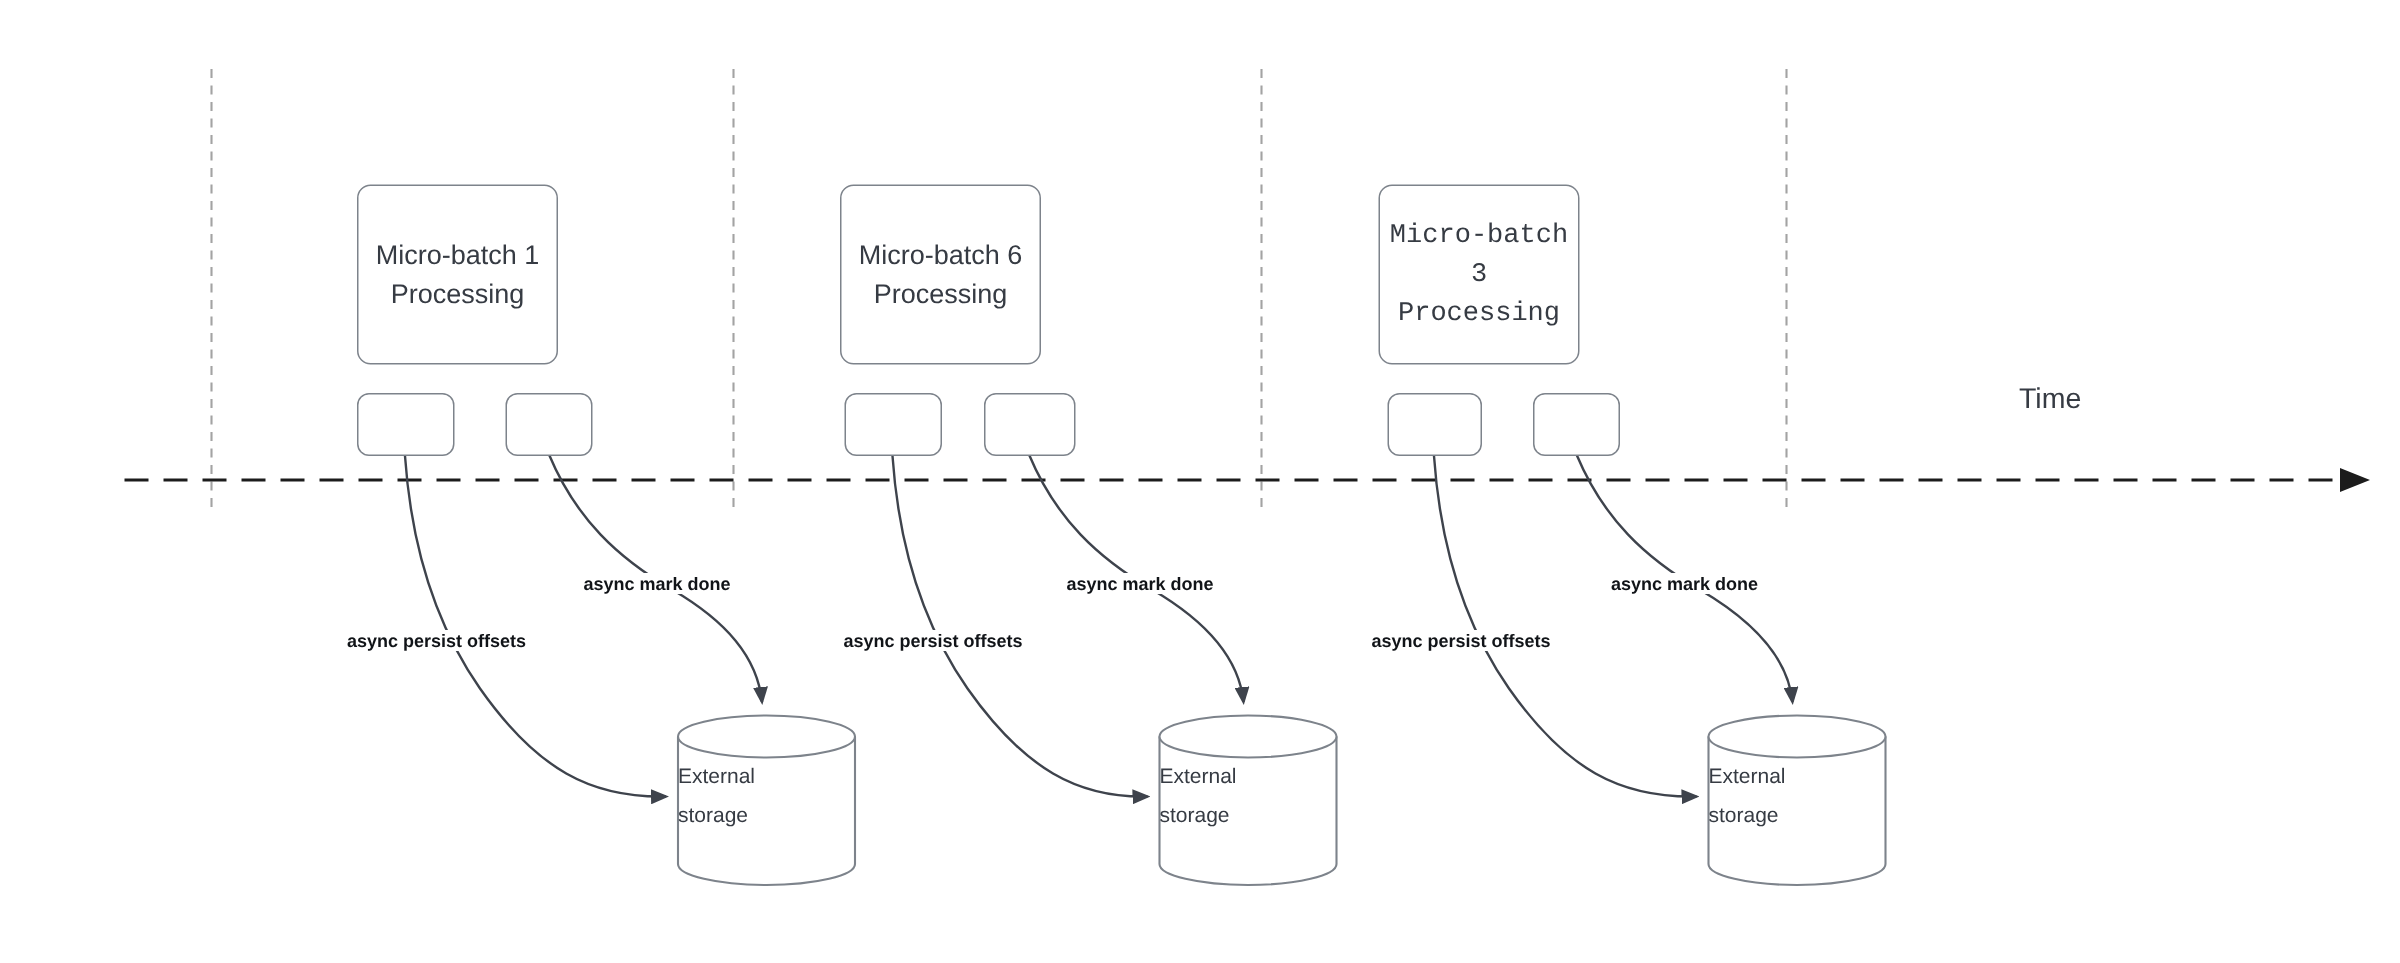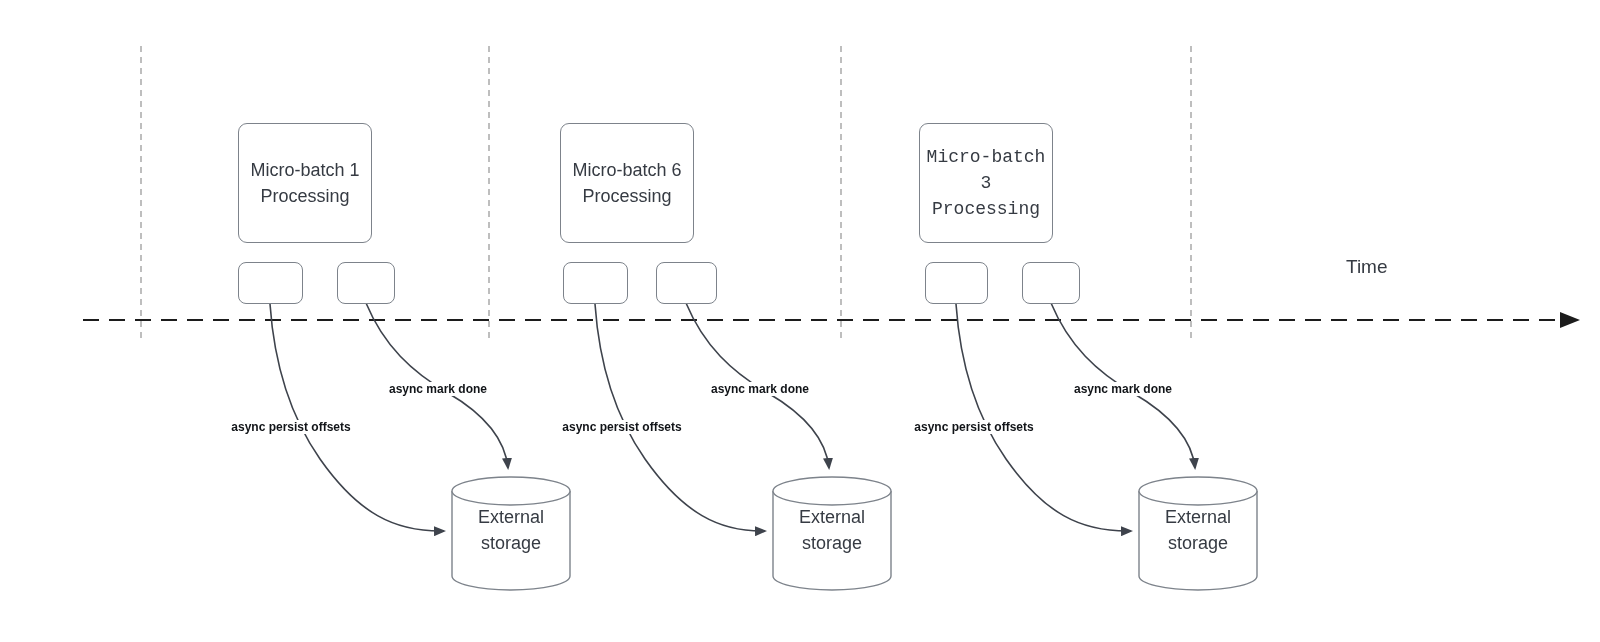--- a/index.html
+++ b/index.html
@@ -33,22 +33,22 @@
   .smallbox{
     position:absolute;top:262px;height:42px;
     border:1.4px solid var(--shape-border);border-radius:8px;background:#fff;
   }
   .flow-label{
     position:absolute;transform:translate(-50%,-50%);
     font-size:12px;font-weight:bold;color:var(--label-text);
     background:#fff;padding:0 3px;white-space:nowrap;
   }
   .storage-label{
-    position:absolute;width:118px;text-align:center;
-    color:var(--box-text);font-size:18px;line-height:26px;
+    position:absolute;width:118px;
+    color:var(--box-text);font-size:14px;line-height:26px;
   }
   .time-label{
     position:absolute;left:1346px;top:256px;width:100px;
     color:var(--box-text);font-size:19px;
   }
 </style>
 </head>
 <body>
 
 <div class="canvas">

